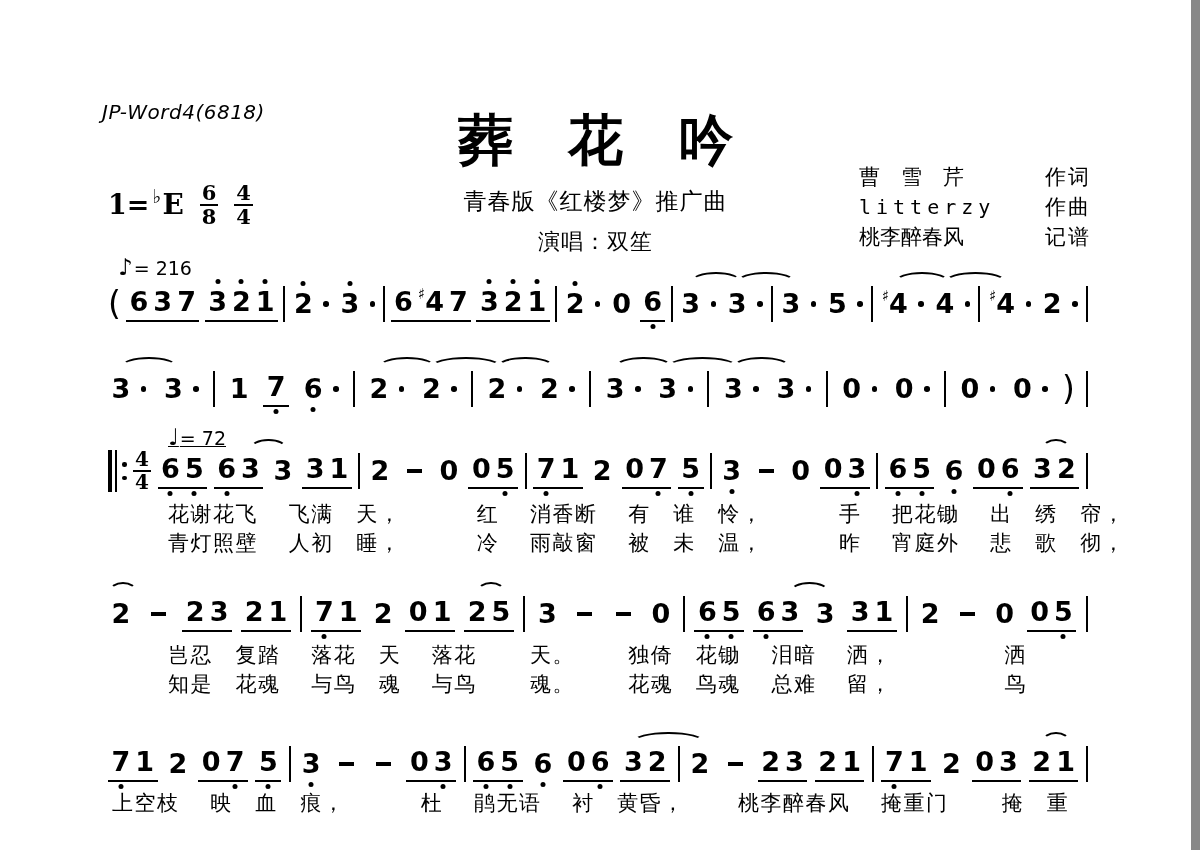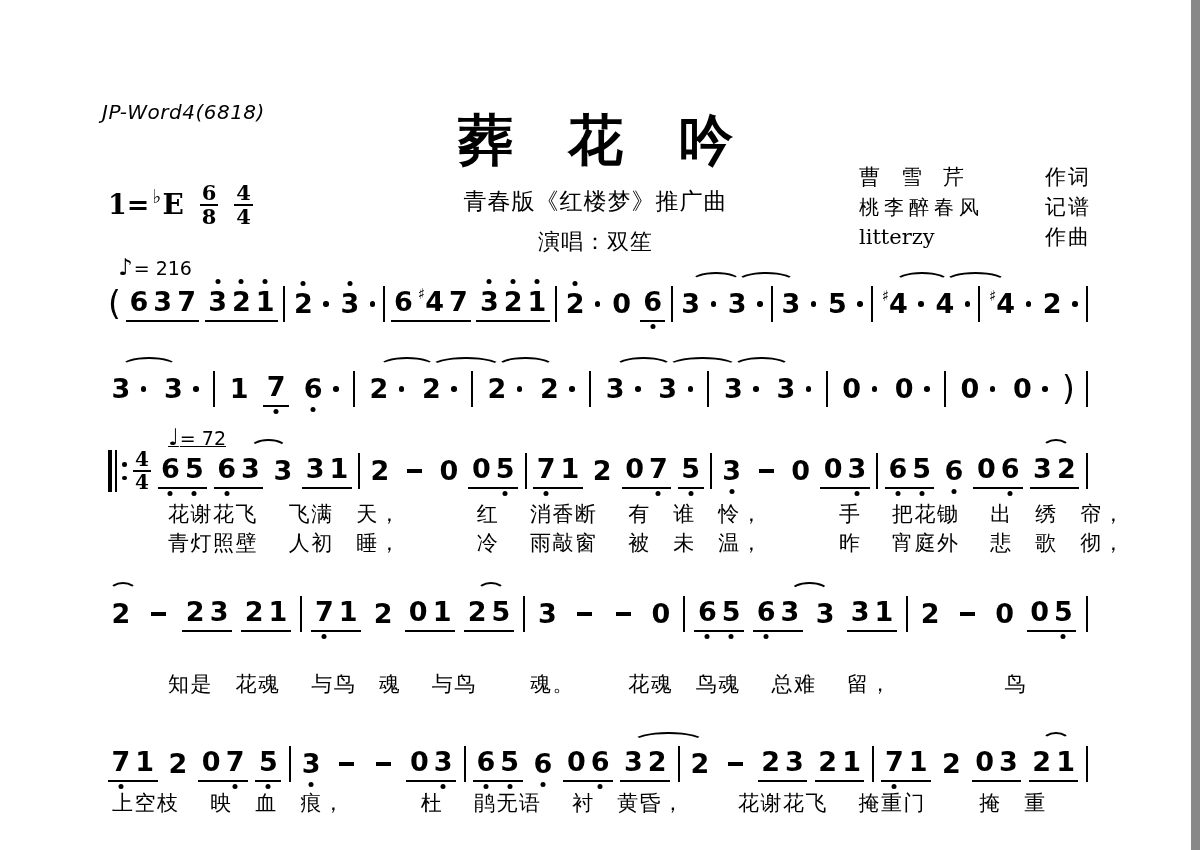--- a/index.html
+++ b/index.html
@@ -79,26 +79,26 @@
       <span>4</span>
     </span>
   </div>
 
   <div id="credits" class="abs">
     <div class="credit">
       <span class="credit-name">曹　雪　芹</span>
       <span class="credit-role">作词</span>
     </div>
     <div class="credit">
+      <span class="credit-name">litterzy</span>
+      <span class="credit-role">作曲</span>
+    </div>
+    <div class="credit">
       <span class="credit-name">桃李醉春风</span>
       <span class="credit-role">记谱</span>
-    </div>
-    <div class="credit">
-      <span class="credit-name">litterzy</span>
-      <span class="credit-role">作曲</span>
     </div>
   </div>
 
   <div class="tempo" style="left:118px;top:254px;">
     <span class="tg">♪</span><span>= 216</span>
   </div>
   <div class="tempo" style="left:168px;top:424px;text-decoration:underline;">
     <span class="tg">♩</span><span>= 72</span>
   </div>
 
@@ -535,16 +535,17 @@
         <span class="note">2</span>
         <span class="note">1</span>
       </span>
       <span class="bar"></span>
       <div class="arc" style="left: 525.352px; width: 66.5625px;"></div>
       <div class="arc" style="left: 933.758px; width: 23.7969px;"></div>
     </div>
 
   <div class="lyric" style="left:168px;top:529px;">青灯照壁　 人初　睡，　　　 冷　 雨敲窗　 被　未　温，　　　 昨　 宵庭外　 悲　歌　彻，</div>
   <div class="lyric" style="left:168px;top:500px;">花谢花飞　 飞满　天，　　　 红　 消香断　 有　谁　怜，　　　 手　 把花锄　 出　绣　帘，</div>
+  <div class="lyric" style="left:168px;top:641px;">岂忍　复踏　 落花　天　 落花　　 天。　　 独倚　花锄　 泪暗　 洒，　　　　　洒</div>
   <div class="lyric" style="left:168px;top:670px;">知是　花魂　 与鸟　魂　 与鸟　　 魂。　　 花魂　鸟魂　 总难　 留，　　　　　鸟</div>
-  <div class="lyric" style="left:112px;top:789px;">上空枝　 映　血　痕，　　　 杜　 鹃无语　 衬　黄昏，　　 花谢花飞　 掩重门　　 掩　重</div>
+  <div class="lyric" style="left:112px;top:789px;">上空枝　 映　血　痕，　　　 杜　 鹃无语　 衬　黄昏，　　 桃李醉春风　 掩重门　　 掩　重</div>
 
 </div>
 
 </body></html>

